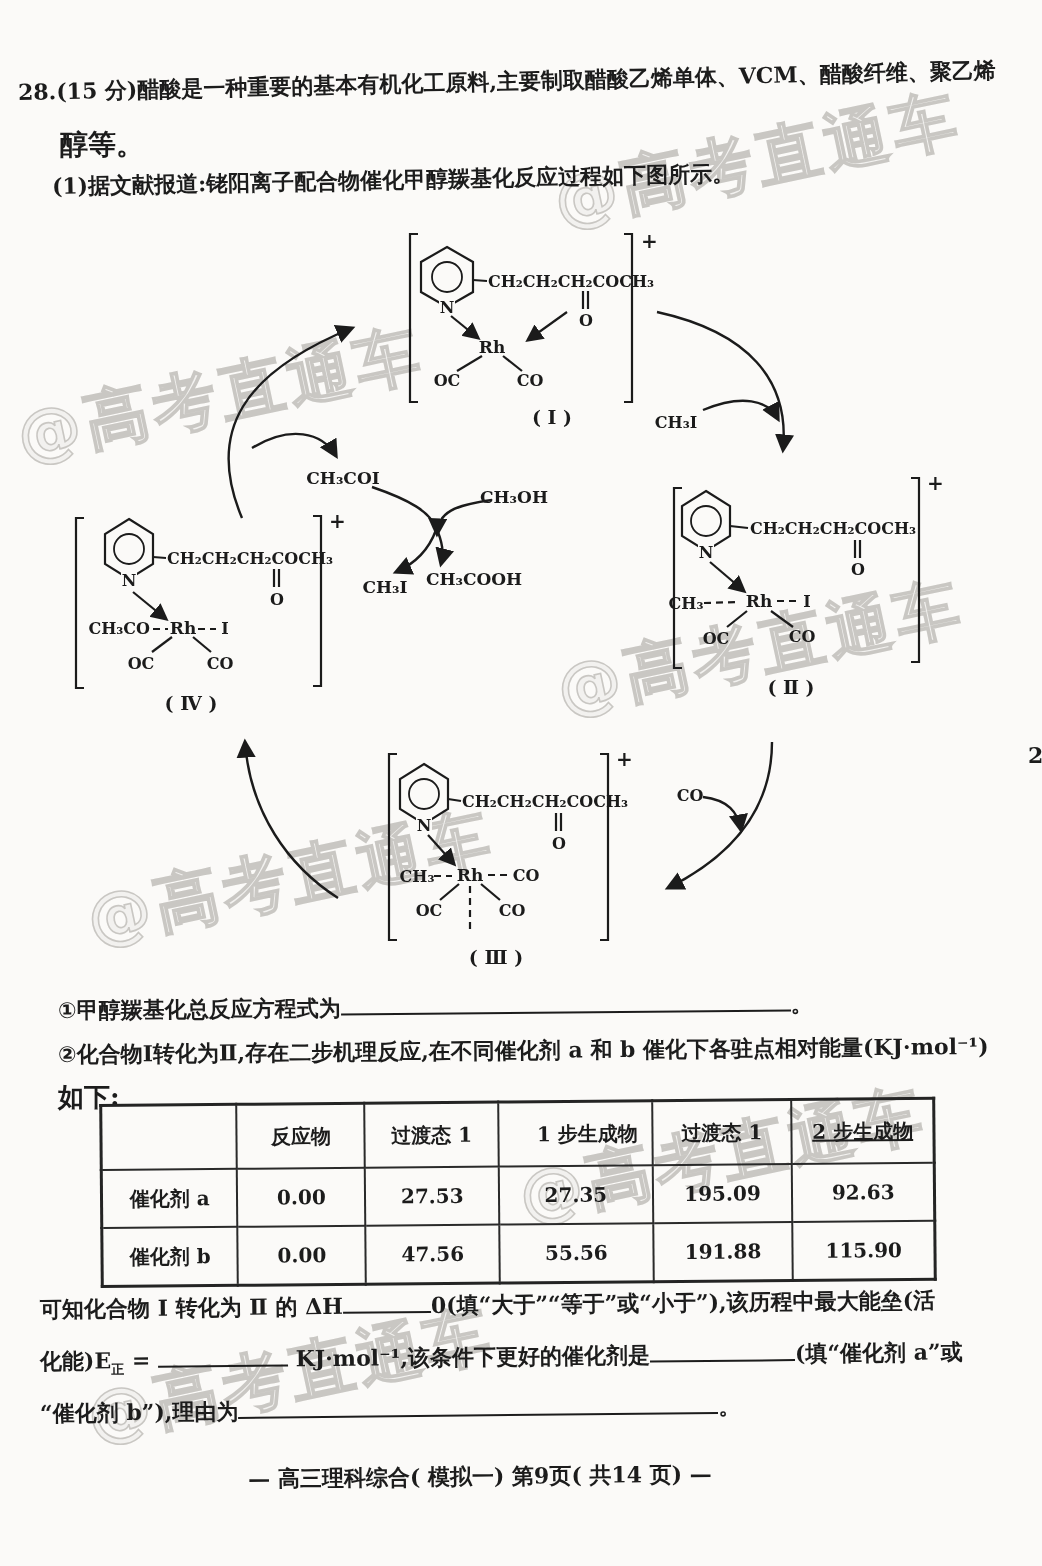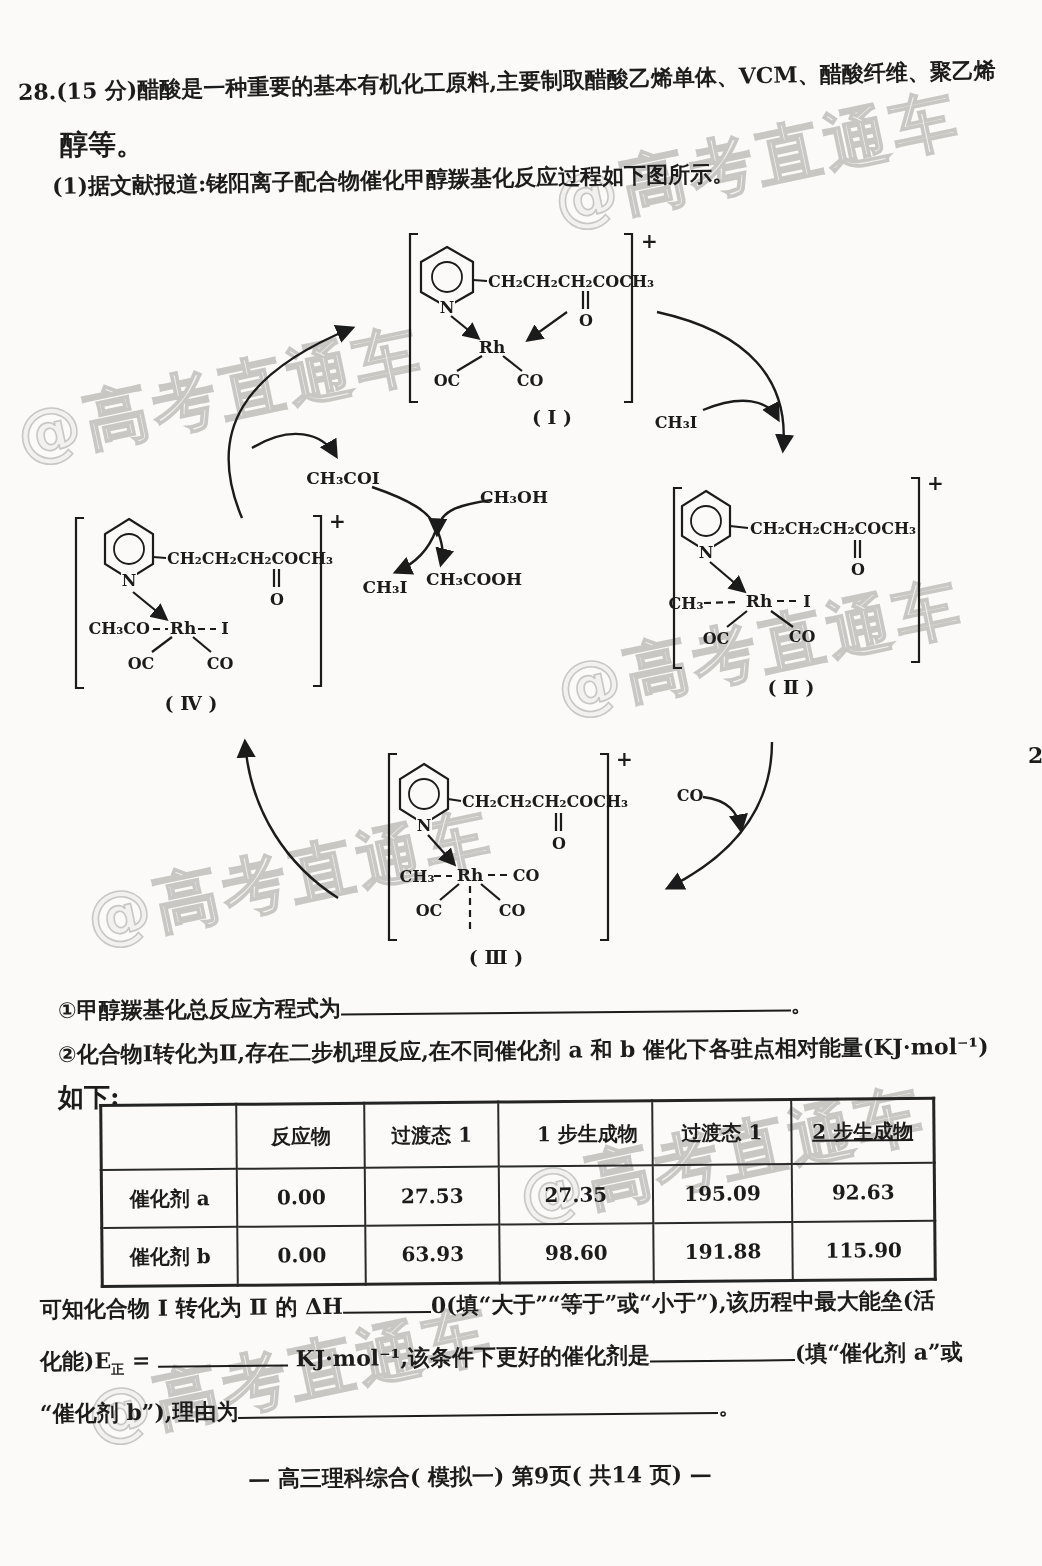--- a/index.html
+++ b/index.html
@@ -189,22 +189,22 @@
     <td>催化剂 a</td>
     <td>0.00</td>
     <td>27.53</td>
     <td>27.35</td>
     <td>195.09</td>
     <td>92.63</td>
   </tr>
   <tr class="data">
     <td>催化剂 b</td>
     <td>0.00</td>
-    <td>63.93</td>
-    <td>98.60</td>
+    <td>47.56</td>
+    <td>55.56</td>
     <td>191.88</td>
     <td>115.90</td>
   </tr>
 </tbody>
   </table>
 
 <div class="txt cn" style="left:40px;top:1295px;font-size:22px;transform:rotate(-0.6deg);transform-origin:left center;">
   <span>可知化合物 Ⅰ 转化为 Ⅱ 的 ΔH</span><span class="blank" style="width:88px;"></span><span>0(填“大于”“等于”或“小于”),该历程中最大能垒(活</span>
 </div>
 <div class="txt cn" style="left:40px;top:1347px;font-size:22px;transform:rotate(-0.6deg);transform-origin:left center;">

